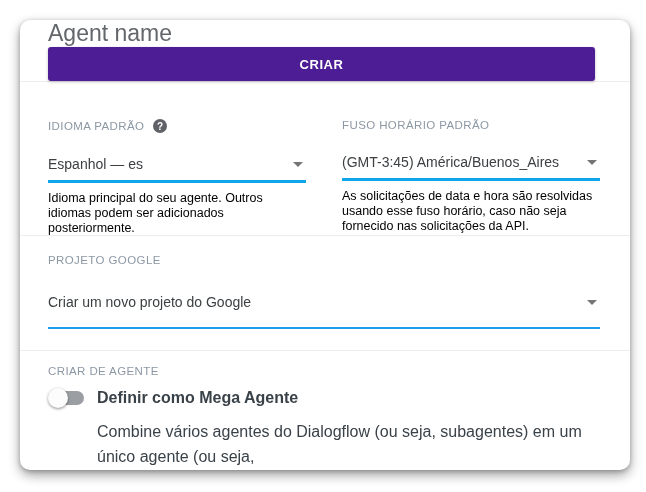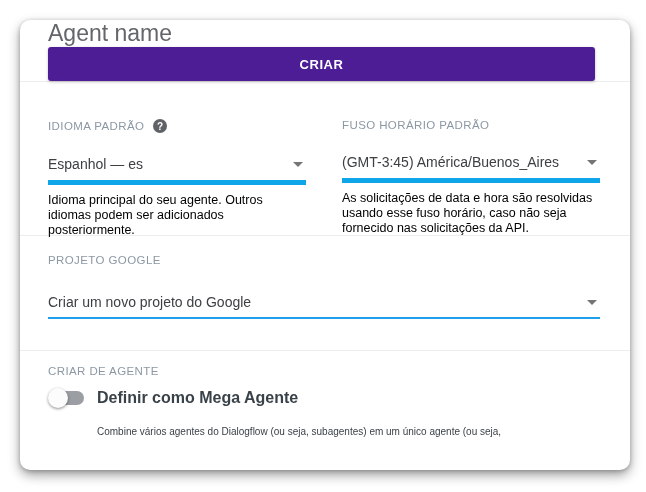--- a/index.html
+++ b/index.html
@@ -70,24 +70,24 @@
     display: inline-flex;
     align-items: center;
     justify-content: center;
     cursor: pointer;
   }
   .select-line {
     display: flex;
     align-items: center;
     justify-content: space-between;
     padding-bottom: 8px;
-    border-bottom: 5px solid #0ea5e9;
-    cursor: pointer;
-  }
-  .select-line.active { border-bottom: 2px solid #1e9feb; padding-bottom: 7px; }
+    border-bottom: 3px solid #0ea5e9;
+    cursor: pointer;
+  }
+  .select-line.active { border-bottom: 2px solid #1e9feb; padding-bottom: 17px; }
   .select-value { font-size: 14px; color: #3c4043; }
   .caret {
     width: 0; height: 0;
     border-left: 5px solid transparent;
     border-right: 5px solid transparent;
     border-top: 5px solid #757575;
     margin-right: 3px;
   }
   .helper {
     font-size: 12.5px;
@@ -140,21 +140,21 @@
   }
   .toggle-label {
     margin-left: 12px;
     font-size: 16px;
     font-weight: bold;
     color: #3a4249;
   }
   .agent-desc {
     margin-left: 49px;
     margin-top: 11px;
-    font-size: 10px;
+    font-size: 16px;
     line-height: 25px;
     color: #3a4249;
   }
 </style>
 </head>
 <body>
 
 <div class="card">
 
   <div class="card-header">

